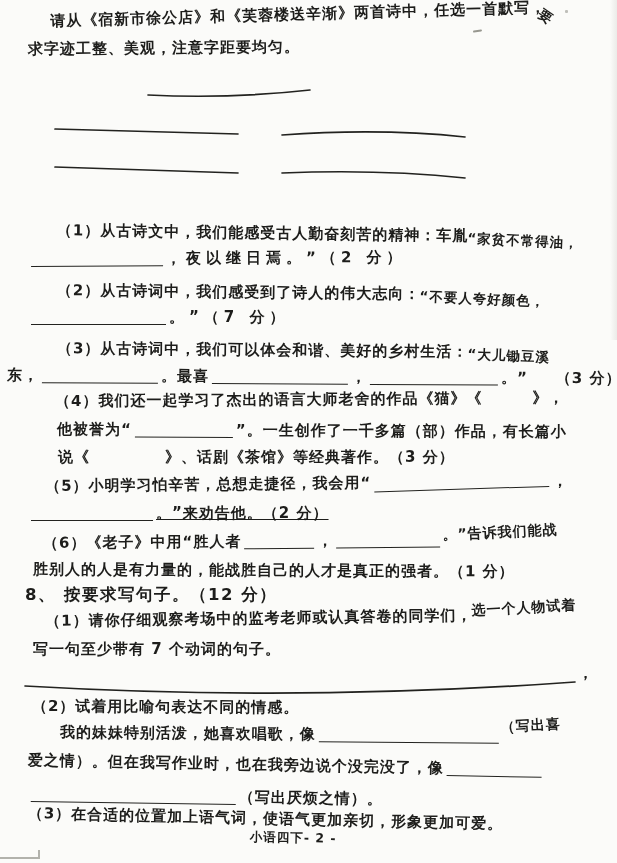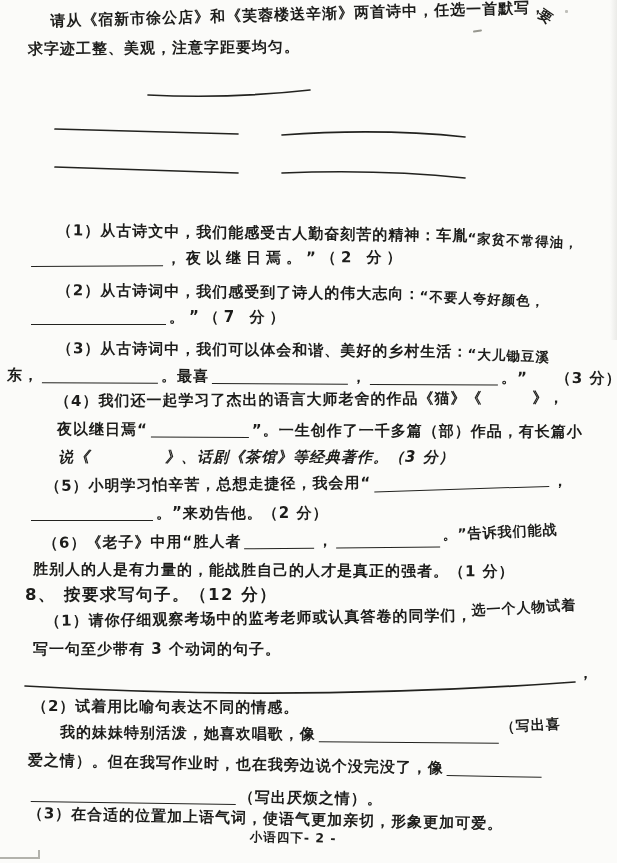--- a/index.html
+++ b/index.html
@@ -83,46 +83,46 @@
     <span>（3）从古诗词中，我们可以体会和谐、美好的乡村生活：</span><span class="small-tail">“大儿锄豆溪</span>
   </div>
   <div class="line" style="left:7px;top:366px;transform:rotate(0.3deg);">
     <span>东，</span><span class="blank" style="width:116px"></span><span>。最喜</span><span class="blank" style="width:136px"></span><span>，</span><span class="blank" style="width:128px"></span><span>。”</span><span style="margin-left:28px">（3 分）</span>
   </div>
 
   <div class="line" style="left:55px;top:392px;transform:rotate(-0.4deg);">
     <span>（4）我们还一起学习了杰出的语言大师老舍的作品《猫》《</span><span class="gap" style="width:50px"></span><span>》，</span>
   </div>
   <div class="line" style="left:57px;top:420px;transform:rotate(0.3deg);">
-    <span>夜以继日焉“</span><span class="blank" style="width:98px"></span><span>”。一生创作了一千多篇（部）作品，有长篇小</span>
+    <span>他被誉为“</span><span class="blank" style="width:98px"></span><span>”。一生创作了一千多篇（部）作品，有长篇小</span>
   </div>
-  <div class="line" style="left:58px;top:448px;font-style:italic;">
+  <div class="line" style="left:58px;top:448px;">
     <span>说《</span><span class="gap" style="width:75px"></span><span>》、话剧《茶馆》等经典著作。（3 分）</span>
   </div>
 
   <div class="line" style="left:45px;top:477px;transform:rotate(-0.6deg);">
     <span>（5）小明学习怕辛苦，总想走捷径，我会用“</span><span class="blank" style="width:175px;transform:rotate(-1.2deg);"></span><span>，</span>
   </div>
-  <div class="line" style="left:28px;top:504px;">
+  <div class="line" style="left:28px;top:504px;text-decoration:underline;">
     <span class="blank" style="width:122px"></span><span>。”来劝告他。（2 分）</span>
   </div>
 
   <div class="line" style="left:43px;top:534px;transform:rotate(-0.5deg);">
     <span>（6）《老子》中用“胜人者</span><span class="blank" style="width:70px"></span><span>，</span><span class="blank" style="width:104px"></span><span class="tail-up">。”告诉我们能战</span>
   </div>
   <div class="line" style="left:33px;top:560px;transform:rotate(0.3deg);">胜别人的人是有力量的，能战胜自己的人才是真正的强者。（1 分）</div>
 
   <div class="line head" style="left:25px;top:585px;">
     <span class="num" style="margin-right:8px">8、</span><span>按要求写句子。（12 分）</span>
   </div>
 
   <div class="line" style="left:45px;top:612px;transform:rotate(-0.8deg);">
     <span>（1）请你仔细观察考场中的监考老师或认真答卷的同学们，</span><span class="tail-up">选一个人物试着</span>
   </div>
-  <div class="line" style="left:33px;top:640px;">写一句至少带有 3 个动词的句子。</div>
+  <div class="line" style="left:33px;top:640px;">写一句至少带有 7 个动词的句子。</div>
   <div class="line" style="left:578px;top:664px;">，</div>
 
   <div class="line" style="left:32px;top:697px;transform:rotate(0.3deg);">（2）试着用比喻句表达不同的情感。</div>
   <div class="line" style="left:60px;top:723px;transform:rotate(0.5deg);">
     <span>我的妹妹特别活泼，她喜欢唱歌，像</span><span class="blank" style="width:180px"></span><span class="curl-up">（写出喜</span>
   </div>
   <div class="line" style="left:28px;top:751px;transform:rotate(1.1deg);">
     <span>爱之情）。但在我写作业时，也在我旁边说个没完没了，像</span><span class="blank" style="width:95px"></span>
   </div>
   <div class="line" style="left:28px;top:785px;transform:rotate(0.8deg);">

